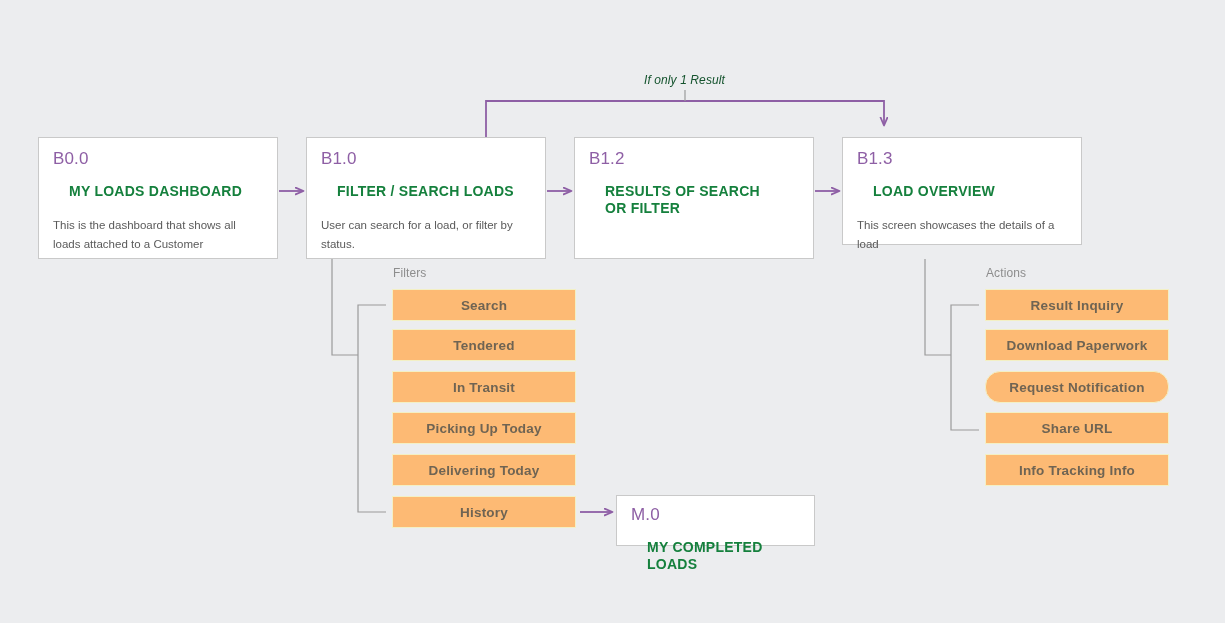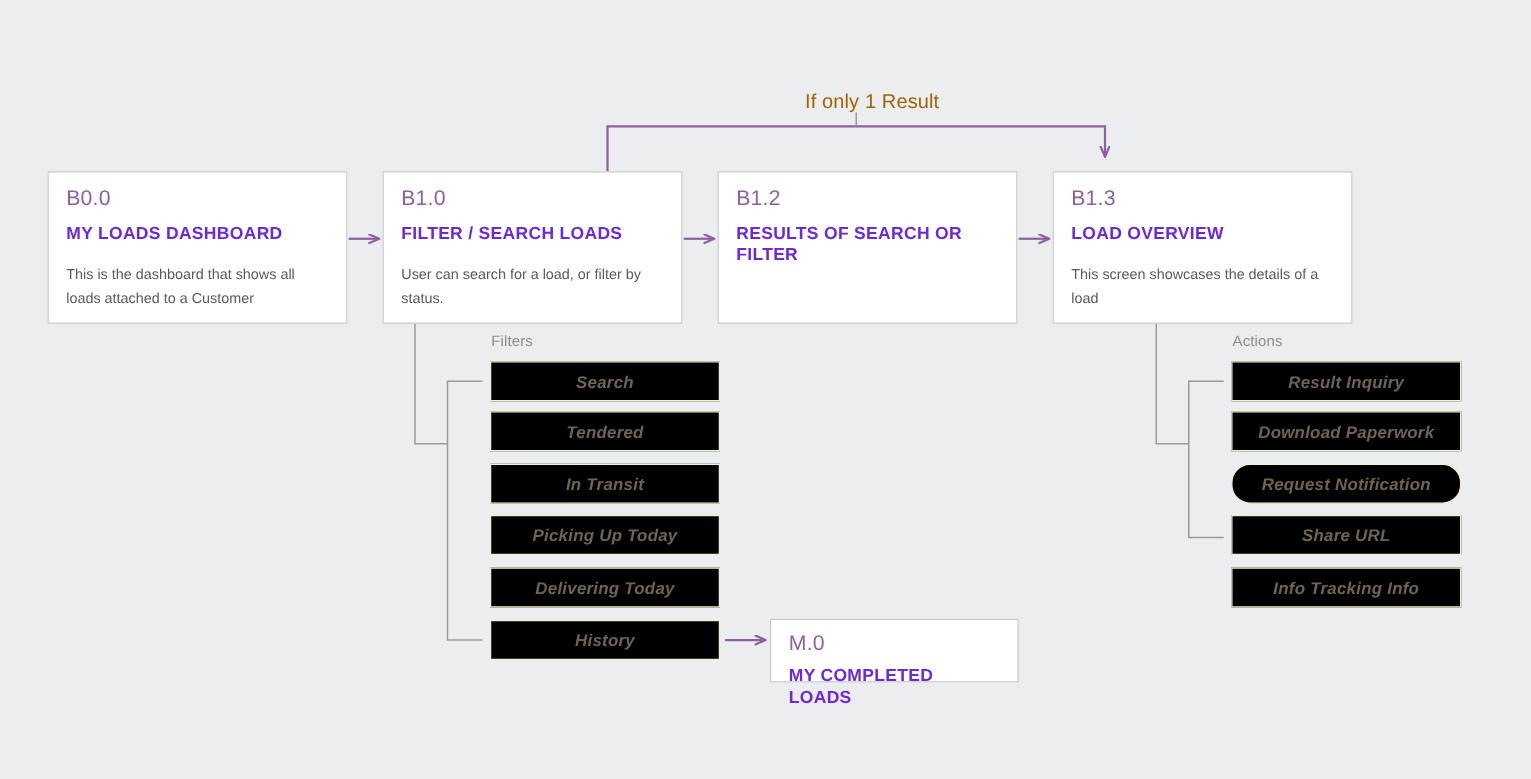--- a/index.html
+++ b/index.html
@@ -39,69 +39,69 @@
   .card-id {
     font-size: 17px;
     color: #8e5fa5;
     letter-spacing: 0.15px;
     margin: 0 0 11px 0;
     line-height: 1;
   }
   .card-title {
     font-size: 14px;
     font-weight: bold;
-    color: #6d28d9;
+    color: #15803d;
     letter-spacing: 0.25px;
-    margin: 0;
+    margin: 16px;
     line-height: 1.2;
   }
   .card-desc {
     font-size: 11.5px;
     color: #5a5a5a;
     line-height: 1.65;
     margin: 16px 0 0 0;
     max-width: 215px;
   }
   .card-desc.wide { max-width: 230px; }
 
   
   .chip {
     position: absolute;
-    background: #000000;
+    background: #fdba74;
     border: 1px solid #f3f0c5;
     box-sizing: border-box;
     height: 32px;
     width: 184px;
     display: flex;
     align-items: center;
     justify-content: center;
     font-size: 13.5px;
     font-weight: bold;
     color: #6f6453;
     letter-spacing: 0.2px;
-    font-style: italic;
   }
 
   
   .group-label {
     position: absolute;
     font-size: 12px;
     color: #8d8d8d;
     letter-spacing: 0.1px;
     line-height: 1;
   }
 
   
   .flow-note {
     position: absolute;
-    font-size: 16px;
-    color: #a16207;
+    font-size: 12px;
+    color: #14532d;
     letter-spacing: 0.1px;
     line-height: 1;
     white-space: nowrap;
+    font-style: italic;
   }
 </style>
 </head>
 <body>
 
 <div id="canvas">
 
   <svg id="wires" viewBox="0 0 1225 623" width="1225" height="623">
     <defs>
       <marker id="arrowPurple" markerWidth="10" markerHeight="10" refX="8.5" refY="4" orient="auto" markerUnits="userSpaceOnUse">
@@ -154,21 +154,21 @@
     <p class="card-title">FILTER / SEARCH LOADS</p>
     <p class="card-desc wide">User can search for a load, or filter by status.</p>
   </div>
 
   <div class="card" style="left:574px; top:137px; width:240px; height:122px;">
     <p class="card-id">B1.2</p>
     <p class="card-title">RESULTS OF SEARCH OR FILTER</p>
     <p class="card-desc"></p>
   </div>
 
-  <div class="card" style="left:842px; top:137px; width:240px; height:122px;">
+  <div class="card" style="left:842px; top:137px; width:240px; height:108px;">
     <p class="card-id">B1.3</p>
     <p class="card-title">LOAD OVERVIEW</p>
     <p class="card-desc wide">This screen showcases the details of a load</p>
   </div>
 
   <div class="card" style="left:616px; top:495px; width:199px; height:51px; padding-top:10px;">
     <p class="card-id" style="margin-bottom:9px;">M.0</p>
     <p class="card-title">MY COMPLETED LOADS</p>
   </div>
 

